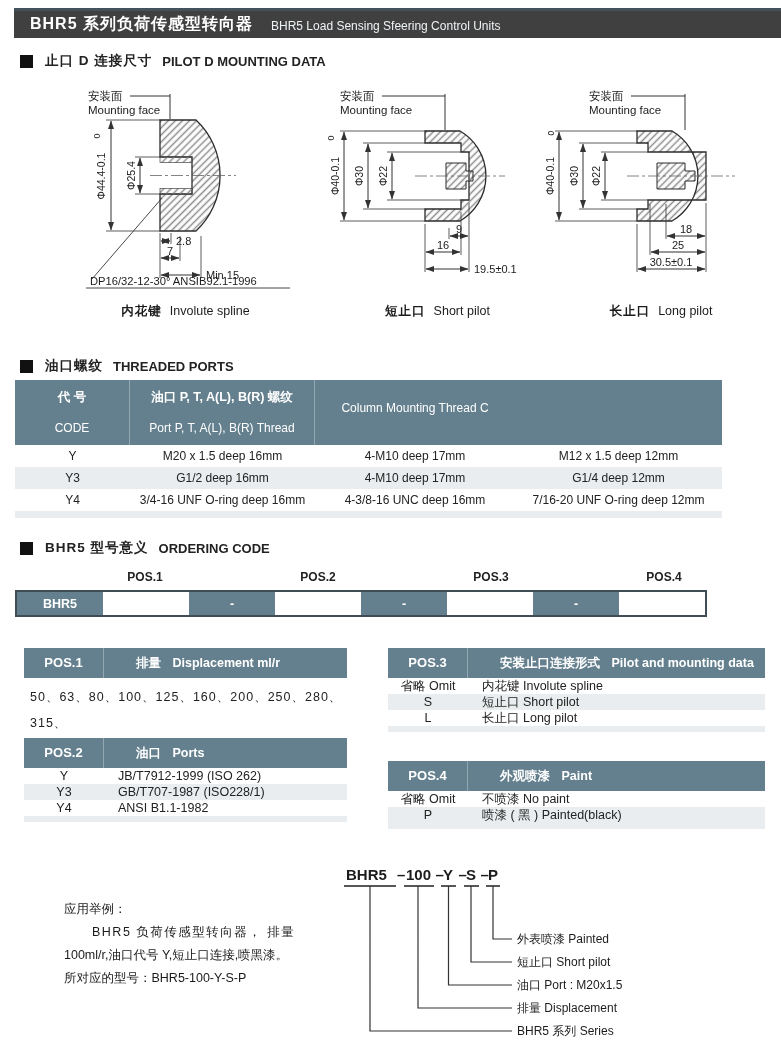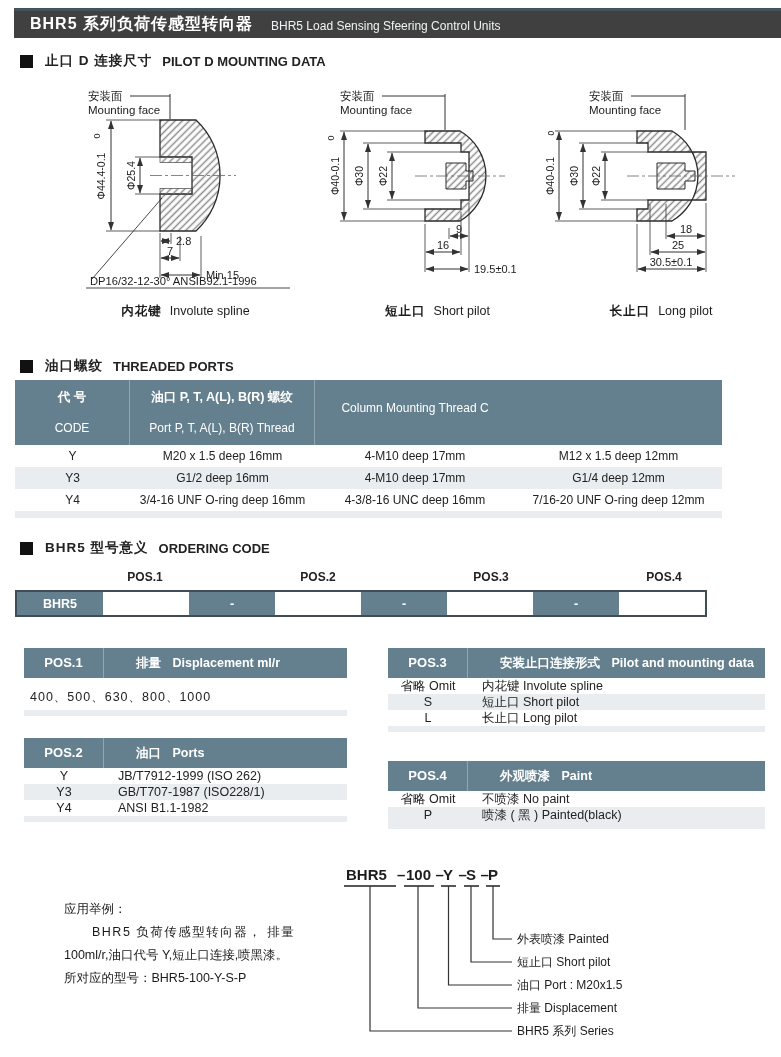--- a/index.html
+++ b/index.html
@@ -245,20 +245,21 @@
 
   <div class="postable" style="left:24px;top:648px;width:323px">
     <div class="head">
       <span class="plabel">POS.1</span>
       <span class="ptitle">
         <span>排量</span>
         <span class="en">Displacement ml/r</span>
       </span>
     </div>
     <div class="pos1lines">
+      <div>50、63、80、100、125、160、200、250、280、315、</div>
       <div>400、500、630、800、1000</div>
     </div>
     <div class="strip"></div>
   </div>
 
   <div class="postable" style="left:24px;top:738px;width:323px">
     <div class="head">
       <span class="plabel">POS.2</span>
       <span class="ptitle">
         <span>油口</span>

